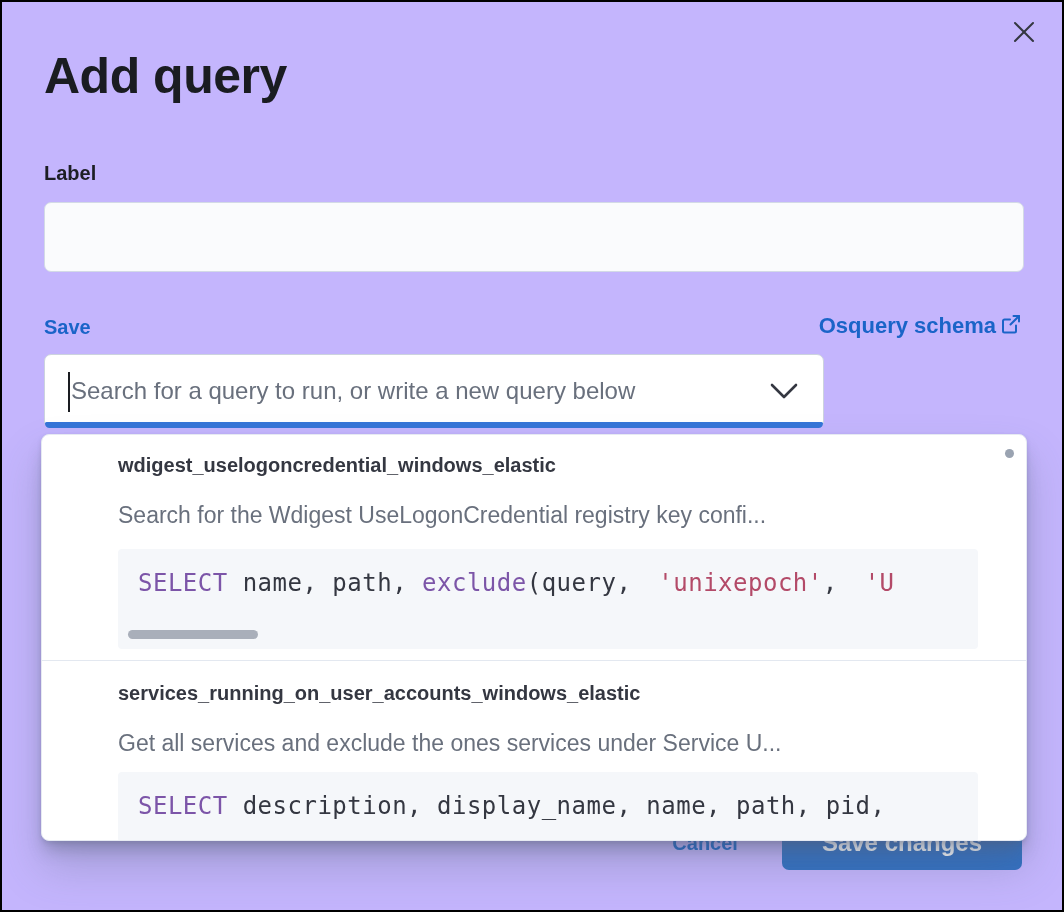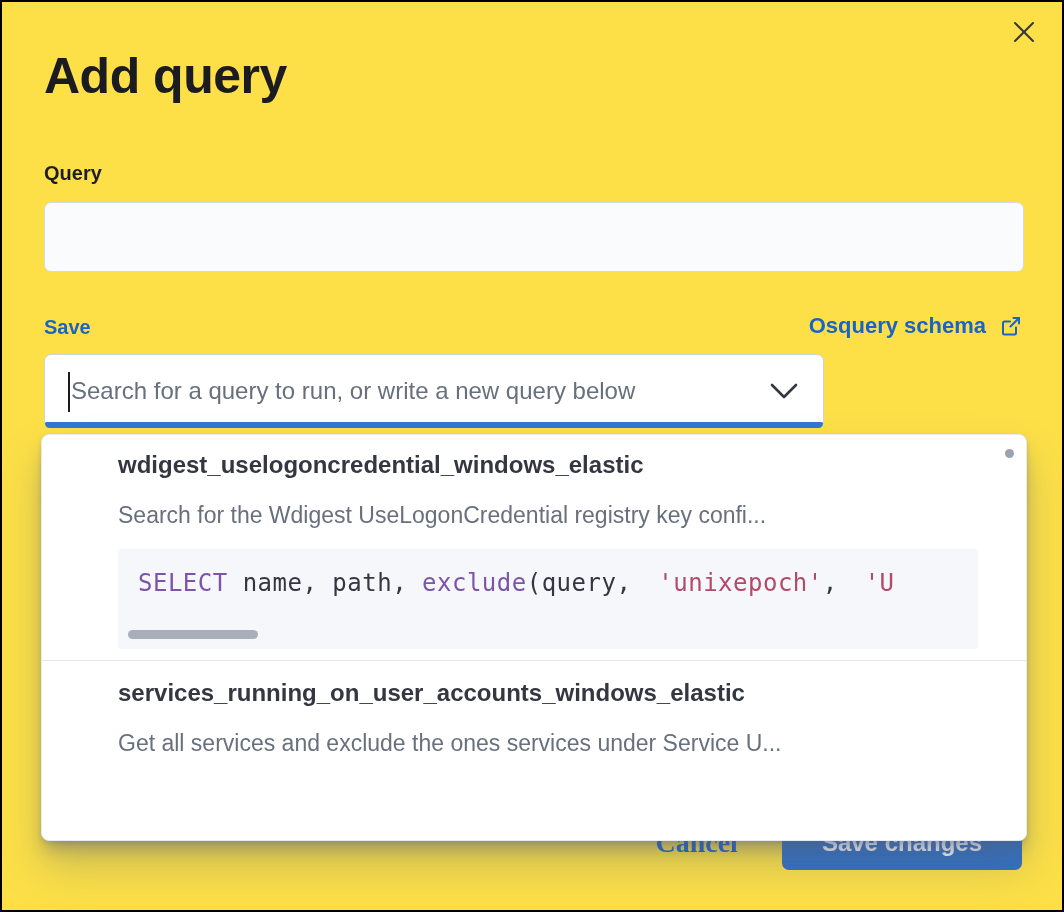--- a/index.html
+++ b/index.html
@@ -13,77 +13,77 @@
     --title-text:#1a1c21;
     --description-text:#69707d;
     --panel-divider:#e3e8f0;
     --code-bg:#f5f7fa;
     --input-border:#d3dae6;
     --icon-dark:#343741;
   }
   *{margin:0;padding:0;box-sizing:border-box;}
   html,body{background:#ffffff;}
   body{font-family:"Liberation Sans",sans-serif;width:1064px;height:912px;overflow:hidden;}
-  .screen{position:relative;width:1064px;height:912px;background:#fde047;border:2px solid #000;overflow:hidden;}
+  .screen{position:relative;width:1064px;height:912px;background:#c4b5fd;border:2px solid #000;overflow:hidden;}
 
   .close-btn{position:absolute;top:14px;right:20px;width:32px;height:32px;background:none;border:none;cursor:pointer;color:var(--icon-dark);}
   .close-btn svg{width:28px;height:28px;display:block;}
 
   .modal-title{position:absolute;left:42px;top:44px;font-size:50px;line-height:60px;font-weight:700;letter-spacing:-.5px;color:var(--title-text);}
 
   .field-label{position:absolute;left:42px;font-size:20px;font-weight:700;color:#1d1e24;}
   .label-label{top:160px;}
   .label-input{position:absolute;left:42px;top:200px;width:980px;height:70px;background:#fafbfd;border:1px solid var(--input-border);border-radius:7px;font-size:24px;padding:0 20px;color:#343741;outline:none;}
 
   .query-label{top:314px;color:var(--accent-link);}
-  .schema-link{position:absolute;right:40px;top:311px;display:flex;align-items:center;gap:14px;font-size:22px;font-weight:700;color:var(--accent-link);text-decoration:none;cursor:pointer;}
+  .schema-link{position:absolute;right:40px;top:311px;display:flex;align-items:flex-start;gap:4px;font-size:22px;font-weight:700;color:var(--accent-link);text-decoration:none;cursor:pointer;}
   .schema-link svg{width:22px;height:22px;display:block;}
 
   .combobox{position:absolute;left:42px;top:352px;width:780px;height:74px;background:#ffffff;border:1px solid #ccd3de;border-radius:7px;z-index:20;}
   .caret{position:absolute;left:23px;top:17px;width:2px;height:40px;background:#1a1c21;}
   .combo-input{position:absolute;left:26px;top:0;width:880px;height:100%;border:none;outline:none;font-size:24px;color:#343741;background:transparent;font-family:"Liberation Sans",sans-serif;}
   .combo-input::placeholder{color:var(--placeholder);opacity:1;}
   .chevron{position:absolute;right:24px;top:26px;width:30px;height:20px;cursor:pointer;}
   .chevron svg{width:30px;height:20px;display:block;}
   .focus-bar{position:absolute;left:0;right:0;bottom:-1px;height:6px;background:var(--focus-bar);border-radius:2px 2px 6px 6px;}
 
   .dropdown{position:absolute;left:39px;top:432px;width:986px;height:407px;background:#ffffff;border:1px solid #e6eaf2;border-radius:8px;overflow:hidden;z-index:30;
     box-shadow:0 2px 4px rgba(84,96,120,.2),0 12px 16px -4px rgba(84,96,120,.4),0 26px 44px rgba(84,96,120,.28);}
   .option{padding:16px 50px 0 76px;cursor:pointer;}
   .option.second{padding-top:18px;}
-  .opt-title{font-size:24px;line-height:28px;font-weight:700;color:#343741;white-space:nowrap;overflow:hidden;}
+  .opt-title{font-size:20px;line-height:28px;font-weight:700;color:#343741;white-space:nowrap;overflow:hidden;}
   .opt-desc{margin-top:22px;font-size:23px;line-height:28px;color:var(--description-text);white-space:nowrap;overflow:hidden;}
   .codeblock{position:relative;margin-top:20px;width:860px;height:100px;background:var(--code-bg);border-radius:4px;overflow:hidden;}
   .option.second .codeblock{margin-top:15px;height:70px;}
   .codeblock code{position:absolute;left:20px;top:20px;font-family:"DejaVu Sans Mono","Liberation Mono",monospace;font-size:24px;letter-spacing:.5px;white-space:pre;color:var(--code-text);}
   .tok-k{color:var(--code-keyword);}
   .tok-s{color:var(--code-string);margin-left:12px;}
   .hthumb{position:absolute;left:10px;bottom:10px;width:130px;height:9px;border-radius:5px;background:#a9afba;}
   .divider{height:1px;background:var(--panel-divider);margin-top:11px;}
   .vthumb{position:absolute;top:14px;right:12px;width:9px;height:9px;border-radius:50%;background:#9aa3b1;}
 
   .footer{position:absolute;top:814px;right:40px;display:flex;align-items:center;gap:44px;z-index:10;}
-  .cancel-btn{background:none;border:none;font-size:28px;font-weight:600;color:var(--accent-link);cursor:pointer;font-family:Liberation Serif, serif;text-align:center;}
+  .cancel-btn{background:none;border:none;font-size:20px;font-weight:600;color:var(--accent-link);cursor:pointer;font-family:Liberation Sans, sans-serif;text-align:center;}
   .save-btn{height:54px;padding:0 40px;background:var(--button-fill);color:#ffffff;border:none;border-radius:7px;font-size:24px;font-weight:600;cursor:pointer;font-family:"Liberation Sans",sans-serif;}
 </style>
 </head>
 <body>
 
 <div class="screen">
 
   <button class="close-btn" aria-label="Close">
     <svg viewBox="0 0 28 28" fill="none" stroke="currentColor" stroke-width="2" stroke-linecap="round">
       <line x1="5" y1="5" x2="23" y2="23"></line>
         <line x1="23" y1="5" x2="5" y2="23"></line>
     </svg>
   </button>
 
   <h1 class="modal-title">Add query</h1>
 
-  <div class="field-label label-label">Query</div>
+  <div class="field-label label-label">Label</div>
   <input class="label-input" type="text" value="" style="">
 
   <div class="field-label query-label">Save</div>
 
   <a class="schema-link">
     <span>Osquery schema</span>
     <svg viewBox="0 0 22 22" fill="none" stroke="currentColor" stroke-width="2" stroke-linecap="round" stroke-linejoin="round">
       <path d="M16 12.5V18a1.5 1.5 0 0 1-1.5 1.5h-10A1.5 1.5 0 0 1 3 18V8a1.5 1.5 0 0 1 1.5-1.5H10"></path>
       <path d="M13.5 3H19v5.5"></path>
       <path d="M19 3l-8.5 8.5"></path>
@@ -108,20 +108,23 @@
           <div class="opt-desc">Search for the Wdigest UseLogonCredential registry key confi...</div>
           <div class="codeblock">
             <code><span class="tok-k">SELECT</span><span class="tok-d"> name, path, </span><span class="tok-k">exclude</span><span class="tok-d">(query, </span><span class="tok-s">'unixepoch'</span><span class="tok-d">, </span><span class="tok-s">'U</span></code>
             <span class="hthumb"></span>
           </div>
         </div>
         <div class="divider"></div>
         <div class="option second">
           <div class="opt-title">services_running_on_user_accounts_windows_elastic</div>
           <div class="opt-desc">Get all services and exclude the ones services under Service U...</div>
+          <div class="codeblock">
+            <code><span class="tok-k">SELECT</span><span class="tok-d"> description, display_name, name, path, pid,</span></code>
+          </div>
         </div>
       </div>
     <span class="vthumb"></span>
   </div>
 
   <div class="footer">
     <button class="cancel-btn">Cancel</button>
     <button class="save-btn">Save changes</button>
   </div>
 

